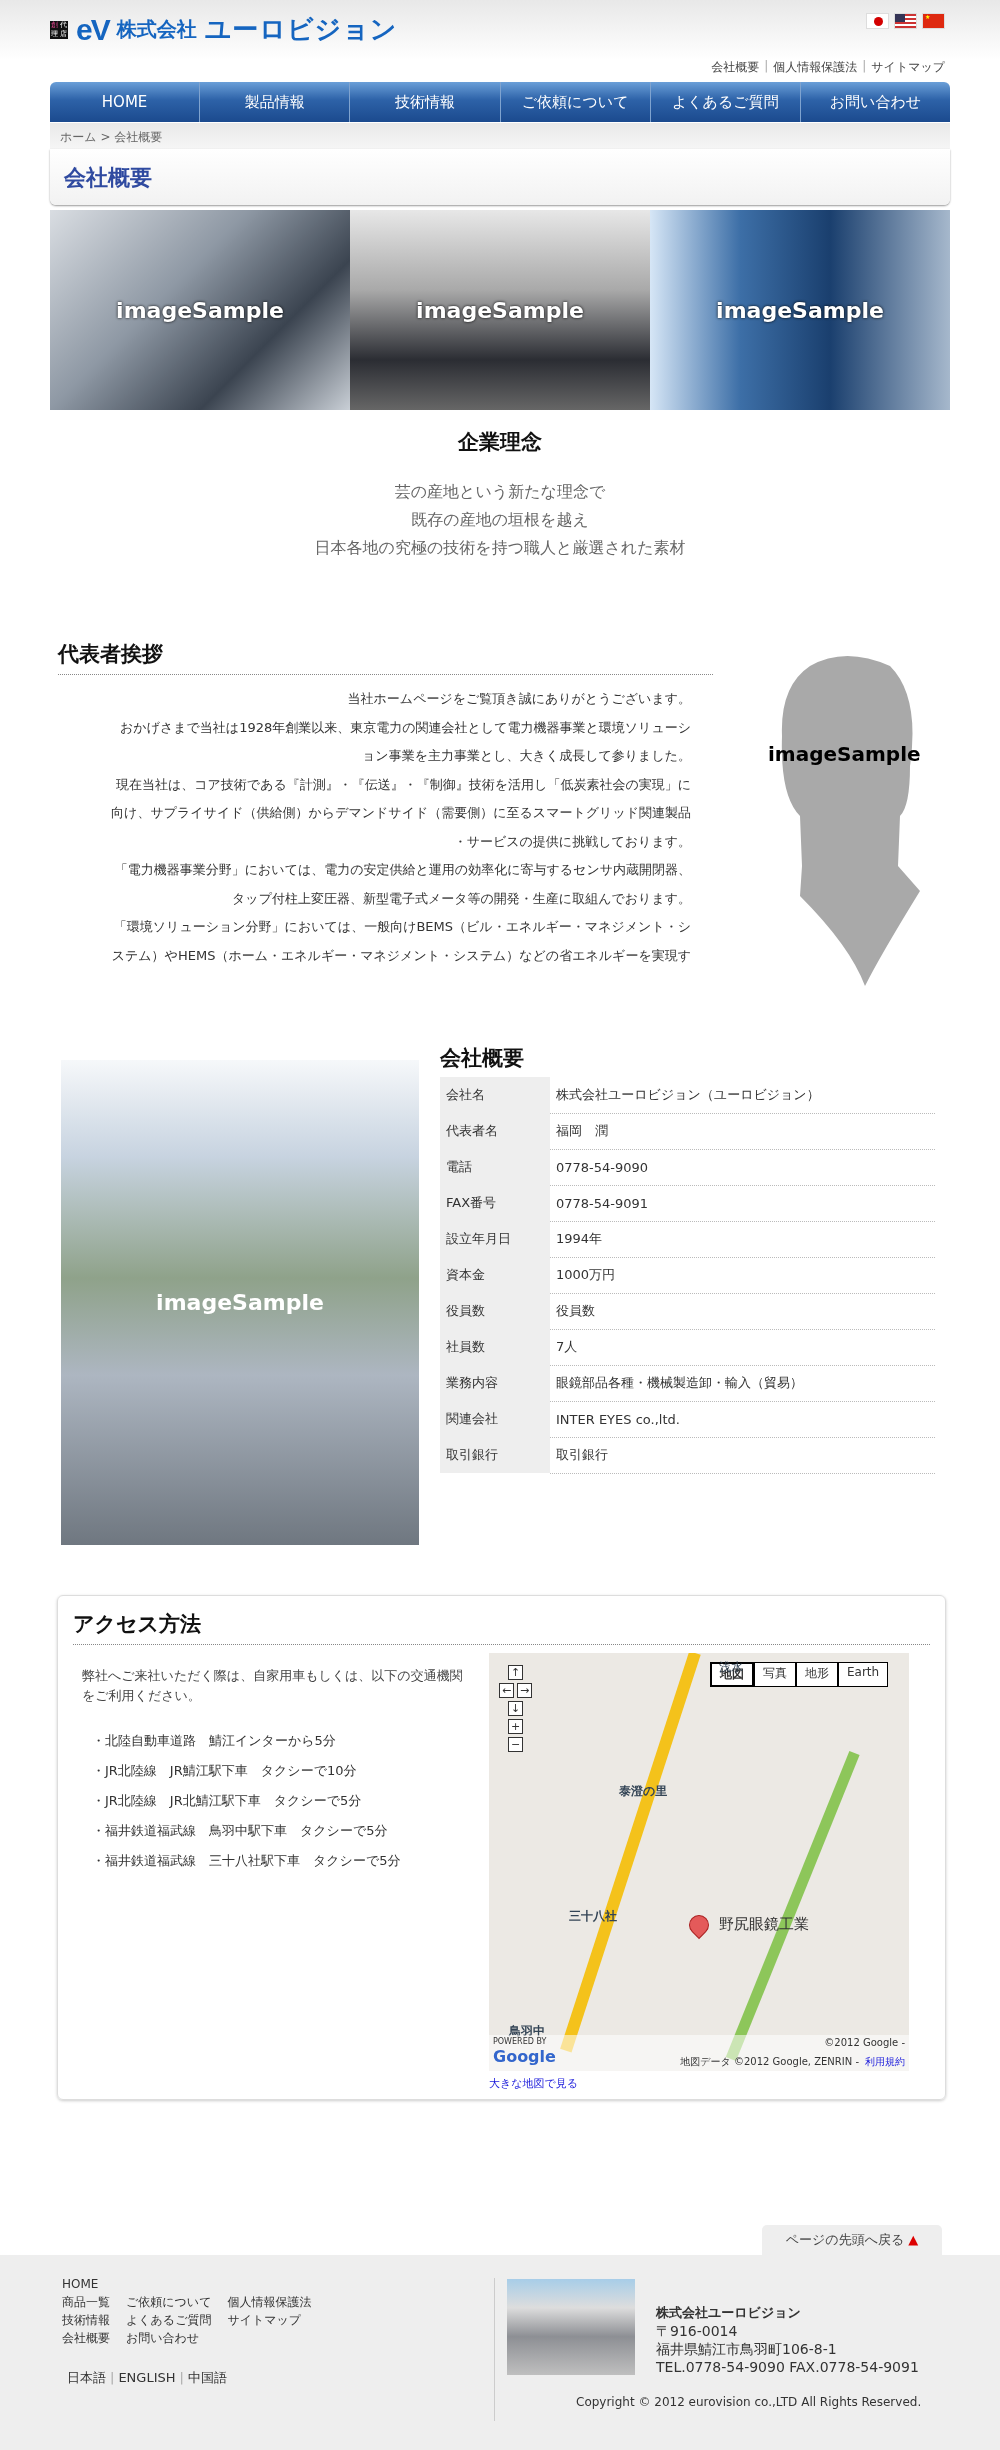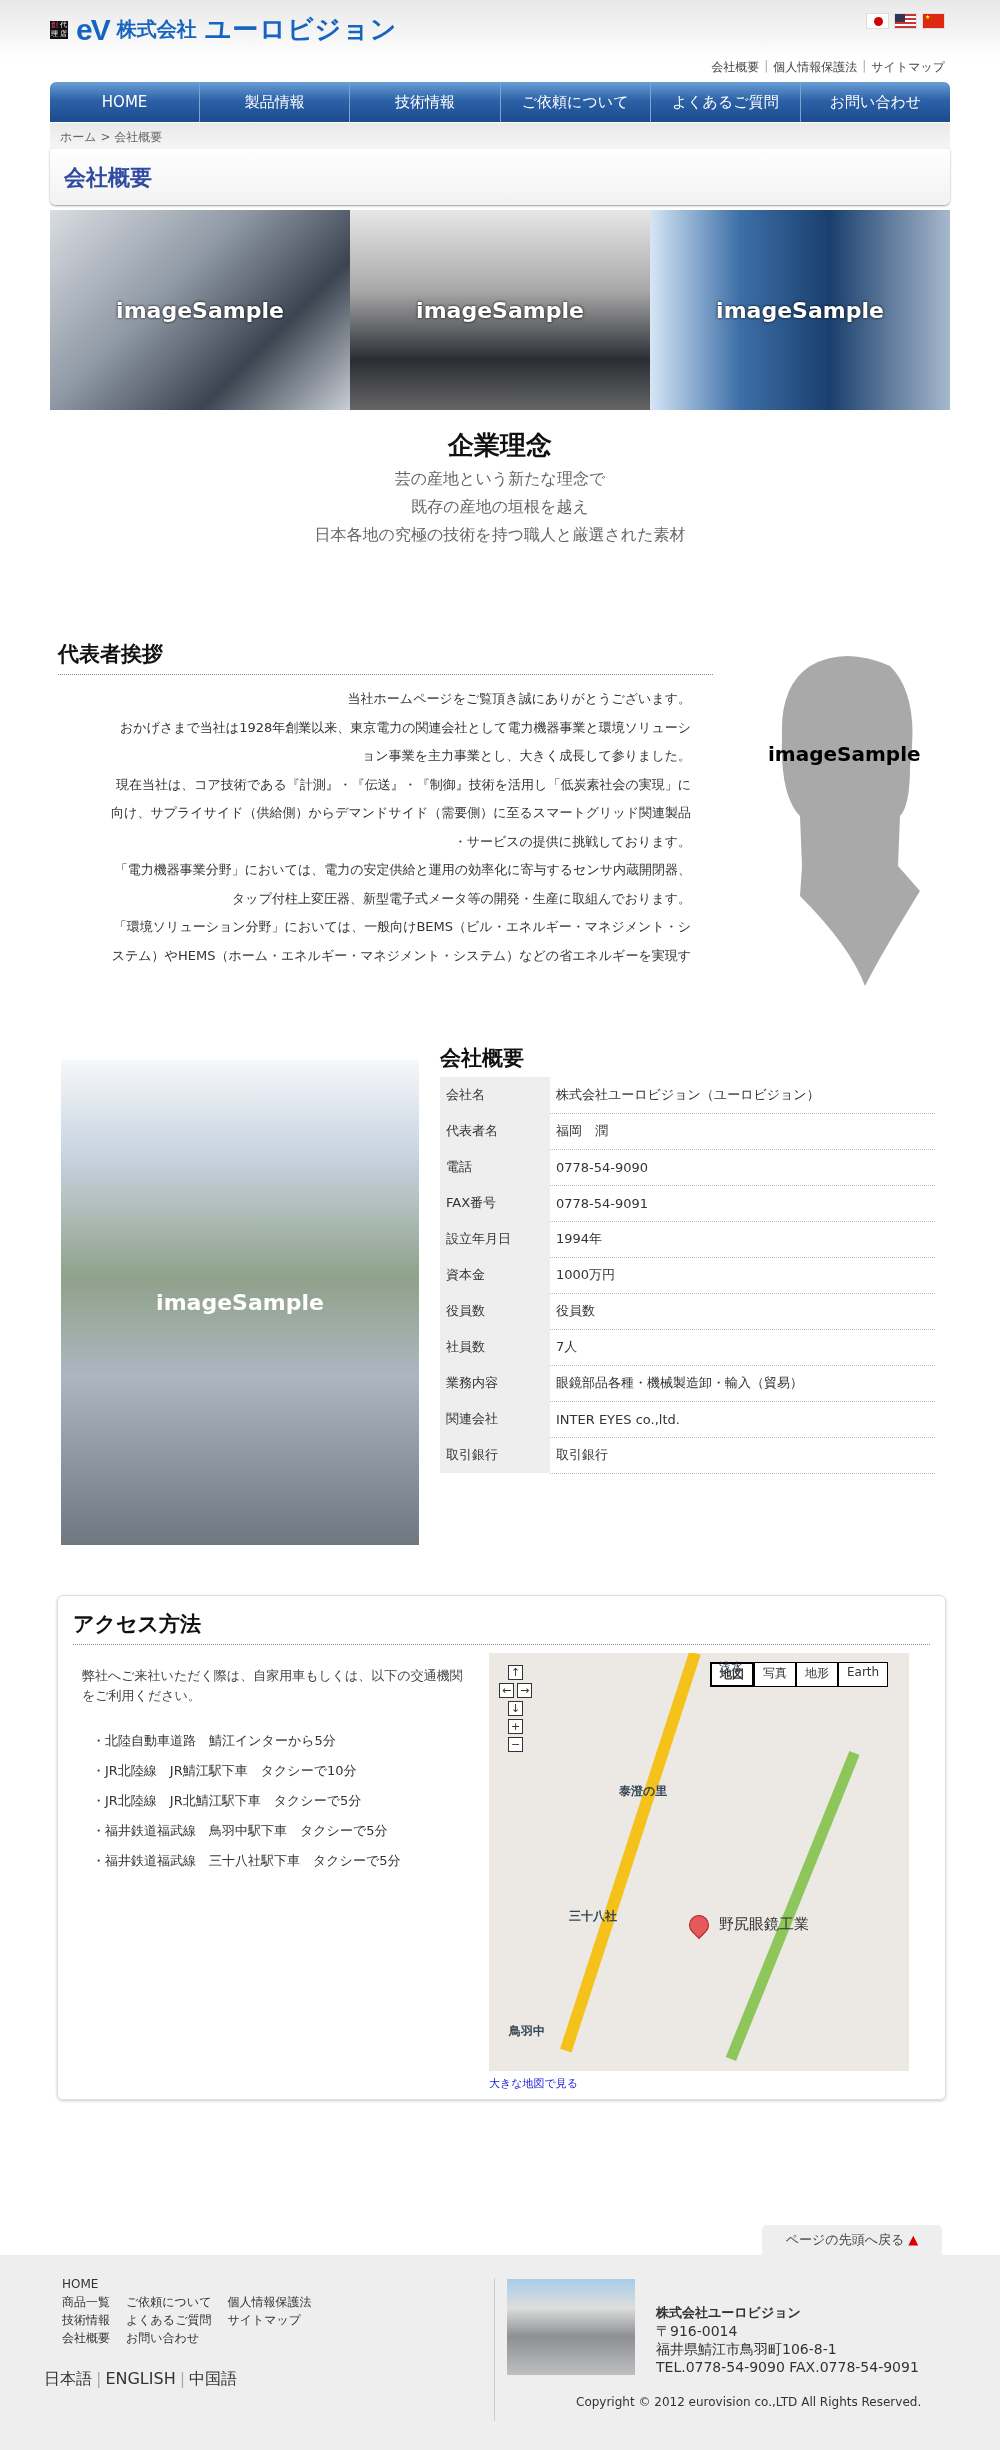--- a/index.html
+++ b/index.html
@@ -26,21 +26,21 @@
 .nav a:last-child{border:none}
 .crumb{position:absolute;left:50px;top:123px;width:900px;height:26px;background:linear-gradient(#e9e9e9,#f6f6f6);font-size:12px;color:#666;padding:6px 10px}
 .titlebox{position:absolute;left:50px;top:149px;width:900px;height:56px;background:linear-gradient(#fff,#f2f2f2);border-radius:0 0 6px 6px;box-shadow:0 1px 2px #999}
 .titlebox h1{font-size:22px;color:#2f4aa0;padding:14px 14px;font-weight:bold}
 .hero{position:absolute;left:50px;top:210px;width:900px;height:200px;display:flex}
 .hero div{flex:1;position:relative;display:flex;align-items:center;justify-content:center;color:#fff;font-weight:bold;font-size:22px;text-shadow:0 0 3px #000}
 .h1{background:linear-gradient(135deg,#d9dde2,#8e98a4 40%,#3b4450 70%,#c9cfd6)}
 .h2{background:linear-gradient(#e7e7e7,#a9a9a9 40%,#2b2d33 75%,#666)}
 .h3{background:linear-gradient(90deg,#d6e6f6,#3d6fa7 30%,#1a3f6e 60%,#a6b8cc)}
 .phil{position:absolute;left:0;top:428px;width:1000px;text-align:center}
-.phil h2{font-size:26px;color:#111;margin-bottom:2px}
+.phil h2{font-size:21px;color:#111;margin-bottom:22px}
 .phil p{font-size:16px;color:#666;line-height:28px}
 .sec-h{font-size:21px;color:#111;font-weight:bold;border-bottom:1px dotted #888;padding-bottom:6px}
 .greet{position:absolute;left:58px;top:640px;width:655px}
 .greet .lines{margin-top:10px;padding-left:22px;transform:scaleX(-1);text-align:left}
 .greet .lines p{font-size:13px;color:#333;line-height:28.5px;white-space:nowrap;transform:scaleX(-1);text-align:right;direction:ltr}
 .silh{position:absolute;left:760px;top:646px;width:170px;height:340px}
 .silh span{position:absolute;left:8px;top:96px;font-weight:bold;font-size:20px;color:#000}
 .building{position:absolute;left:61px;top:1060px;width:358px;height:485px;background:linear-gradient(#f6f8fa,#c7d3e0 20%,#8fa28a 45%,#adb6c1 65%,#6f7780);display:flex;align-items:center;justify-content:center;color:#fff;font-weight:bold;font-size:22px}
 .company{position:absolute;left:440px;top:1044px;width:495px}
 .company h2{font-size:21px;font-weight:bold;color:#111;margin-bottom:5px}
@@ -61,21 +61,21 @@
 .maptype b{border:1px solid #000;background:#fff;font-size:12px;padding:2px 8px;font-weight:normal}
 .maptype b.on{font-weight:bold;border:2px solid #000000}
 .pin{position:absolute;left:200px;top:262px;width:20px;height:20px;border-radius:50% 50% 50% 0;background:#e45a5a;transform:rotate(-45deg);border:1px solid #a22}
 .mapfoot{position:absolute;left:0;bottom:0;width:100%;height:36px;background:rgba(255,255,255,.55);font-size:10px}
 .maplink{position:absolute;left:431px;top:480px;font-size:11px;color:#1a1adb}
 .totop{position:absolute;left:762px;top:2225px;width:180px;height:30px;background:#eee;border-radius:5px 5px 0 0;font-size:13px;color:#444;text-align:center;line-height:30px}
 .totop i{color:#d00;font-style:normal;margin-left:4px}
 .foot{position:absolute;left:0;top:2255px;width:1000px;height:195px;background:#eee}
 .fnav{position:absolute;left:62px;top:20px;font-size:12px;color:#333;line-height:18px}
 .fnav div{display:flex;gap:16px}
-.flang{position:absolute;left:44px;top:114px;font-size:16px;color:#333}
+.flang{position:absolute;left:67px;top:114px;font-size:13px;color:#333}
 .flang .sep{color:#aaa;margin:0 4px}
 .fdiv{position:absolute;left:494px;top:23px;width:1px;height:143px;background:#ccc}
 .fimg{position:absolute;left:507px;top:24px;width:128px;height:96px;background:linear-gradient(#a7cde8,#ddd 30%,#8d8f94 60%,#bfbfbf)}
 .faddr{position:absolute;left:656px;top:48px;font-size:14px;color:#333;line-height:18px}
 .faddr b{font-size:13px}
 .copy{position:absolute;left:576px;top:140px;font-size:12px;color:#333}
 </style>
 </head>
 <body>
 
@@ -237,20 +237,27 @@
       <b>写真</b>
       <b>地形</b>
       <b>Earth</b>
     </div>
     <span style="position:absolute;left:230px;top:6px;font-size:12px;font-weight:normal;color:#345">浅水</span>
     <span style="position:absolute;left:130px;top:130px;font-size:12px;font-weight:bold;color:#345">泰澄の里</span>
     <span style="position:absolute;left:80px;top:255px;font-size:12px;font-weight:bold;color:#345">三十八社</span>
     <span style="position:absolute;left:230px;top:262px;font-size:15px;color:#333">野尻眼鏡工業</span>
     <span style="position:absolute;left:20px;top:370px;font-size:12px;font-weight:bold;color:#345">鳥羽中</span>
     <div class="pin"></div>
+    <div class="mapfoot">
+      <span style="position:absolute;left:4px;top:2px;font-size:8px">POWERED BY</span>
+      <span style="position:absolute;left:4px;top:12px;font-size:16px;font-weight:bold;color:#3366cc">Google</span>
+      <span style="position:absolute;right:4px;top:2px">©2012 Google -</span>
+      <span style="position:absolute;right:50px;top:20px">地図データ ©2012 Google, ZENRIN -</span>
+      <a style="position:absolute;right:4px;top:20px;color:#1a1adb">利用規約</a>
+    </div>
   </div>
   <a class="maplink">大きな地図で見る</a>
 </section>
 
 <a class="totop"><span>ページの先頭へ戻る</span><i>▲</i></a>
 
 <footer class="foot">
   <div class="fnav">
     <div>
         <a>HOME</a>

